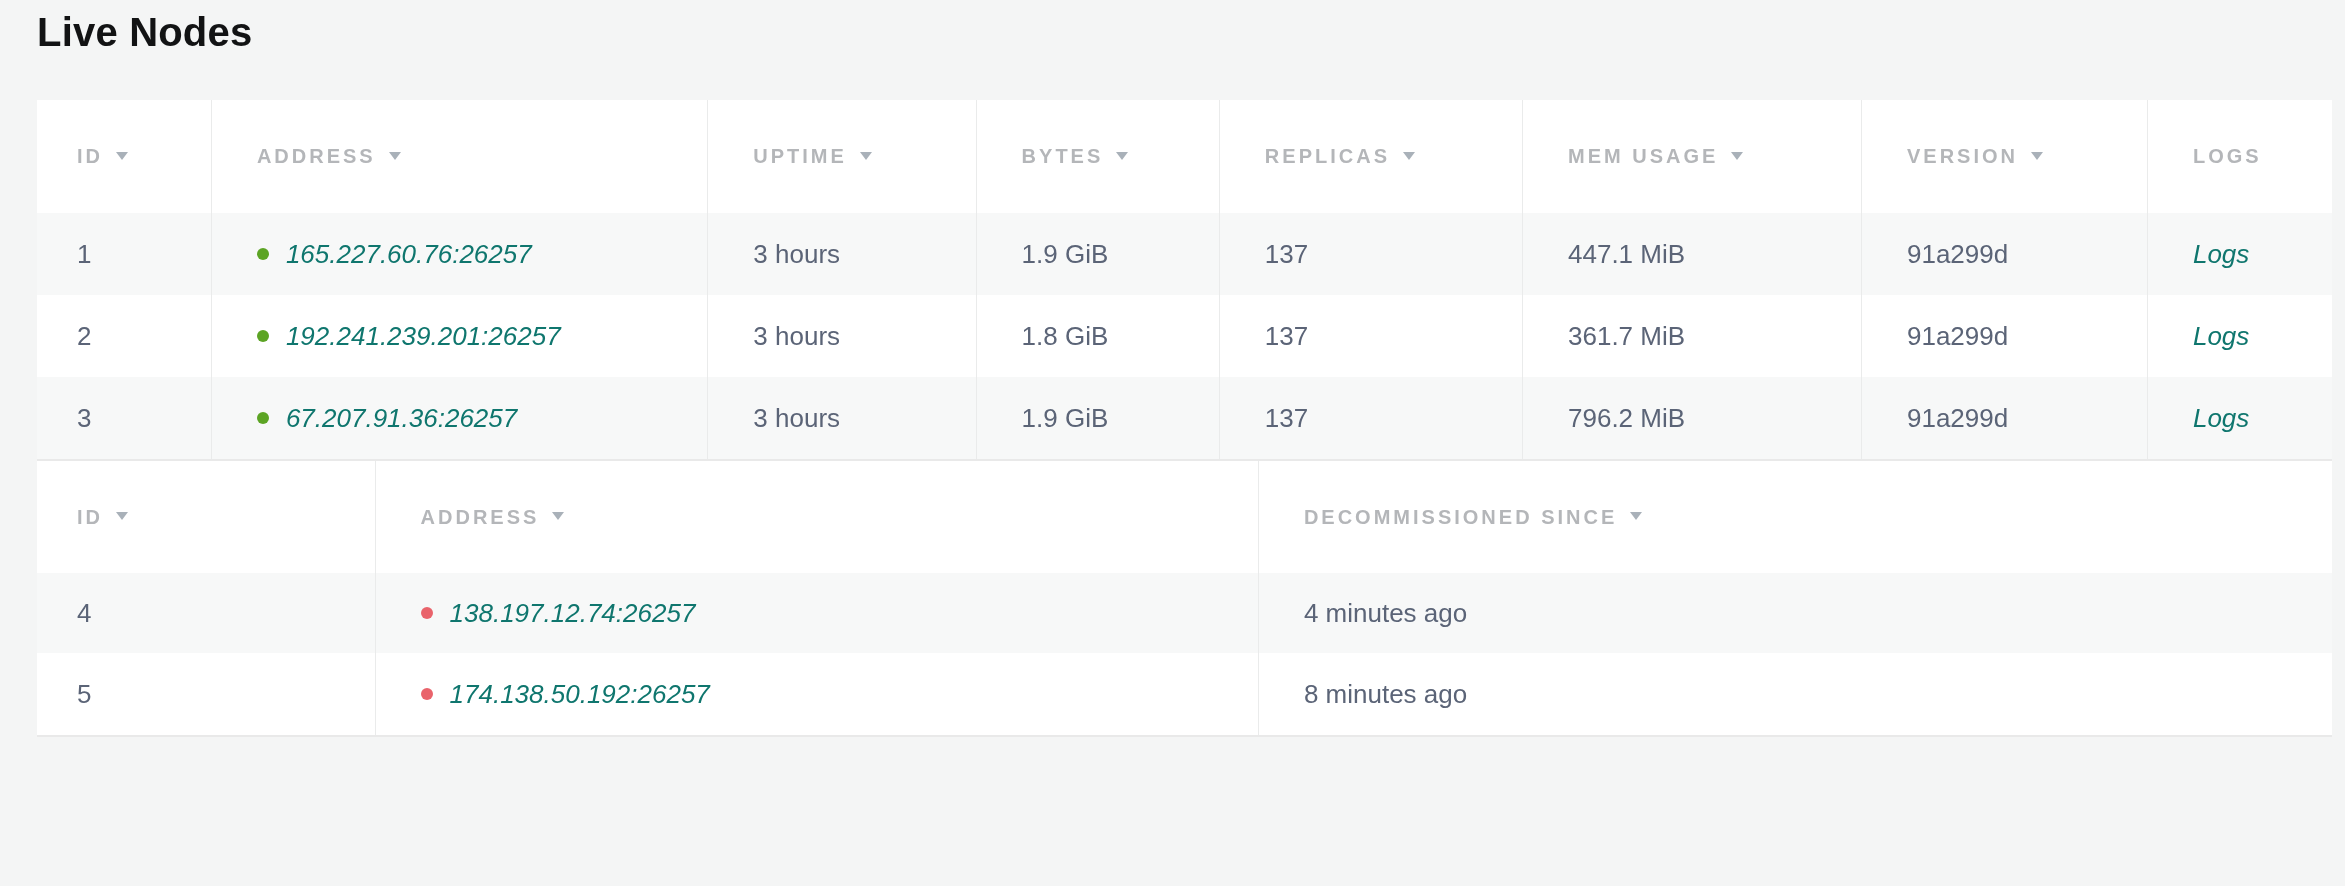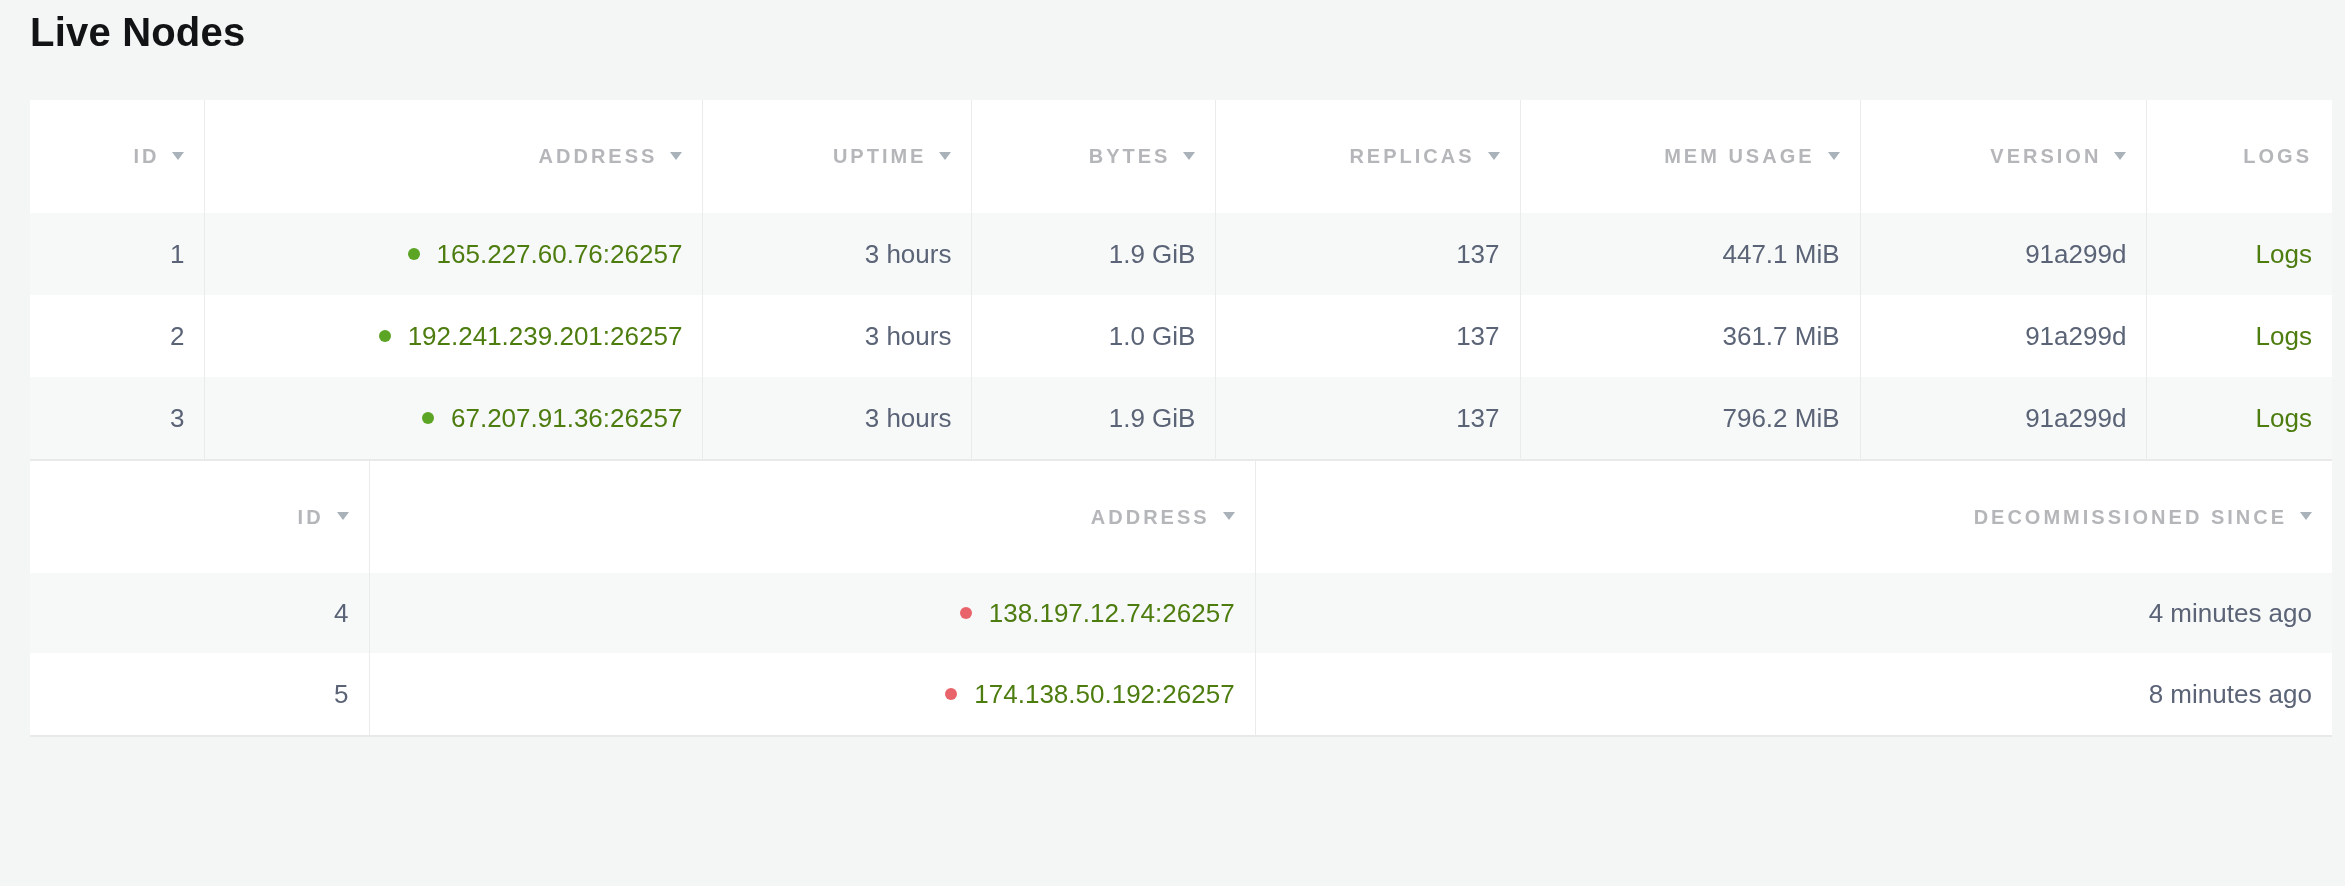--- a/index.html
+++ b/index.html
@@ -9,41 +9,42 @@
     font-family: "Liberation Sans", sans-serif;
   }
   body {
     width: 2345px;
     height: 886px;
     overflow: hidden;
     box-sizing: border-box;
   }
   .page {
     padding: 8px 13px 0 30px;
+    margin-left: 7px;
   }
   .section-title {
     margin: 0;
     font-size: 40px;
     line-height: 48px;
     font-weight: 700;
     color: #121314;
     letter-spacing: 0.2px;
   }
   .title-live { margin-bottom: 44px; }
   .title-decommissioned { margin-top: 45px; margin-bottom: 41px; }
 
   table.nodes {
     width: 100%;
     border-collapse: collapse;
     table-layout: fixed;
     background: #ffffff;
     border-bottom: 2px solid #e9e9e9;
   }
   table.nodes th, table.nodes td {
-    text-align: right;
+    text-align: left;
     padding: 0 20px 0 45px;
     border-left: 1px solid #eaebeb;
     overflow: hidden;
     white-space: nowrap;
   }
   table.nodes th:first-child, table.nodes td:first-child { border-left: none; }
   table.nodes th:first-child, table.nodes td:first-child { padding-left: 40px; }
 
   table.nodes th {
     height: 113px;
@@ -81,23 +82,24 @@
     border-radius: 50%;
     margin-right: 17px;
     vertical-align: middle;
     position: relative;
     top: -2px;
   }
   .dot-live { background: #5ca424; }
   .dot-decommissioned { background: #e9636b; }
 
   a.link {
-    color: #4d7c0f;
+    color: #0f766e;
     text-decoration: none;
     cursor: pointer;
+    font-style: italic;
   }
 </style>
 </head>
 <body>
 
 <div class="page">
 
   <h1 class="section-title title-live">Live Nodes</h1>
 
   <table class="nodes">
@@ -151,21 +153,21 @@
         <td>447.1 MiB</td>
         <td>91a299d</td>
         <td><a class="link">Logs</a></td>
       </tr>
       <tr class="row-plain">
         <td>2</td>
         <td>
           <span class="status-dot dot-live"></span><a class="link">192.241.239.201:26257</a>
         </td>
         <td>3 hours</td>
-        <td>1.0 GiB</td>
+        <td>1.8 GiB</td>
         <td>137</td>
         <td>361.7 MiB</td>
         <td>91a299d</td>
         <td><a class="link">Logs</a></td>
       </tr>
       <tr class="row-striped">
         <td>3</td>
         <td>
           <span class="status-dot dot-live"></span><a class="link">67.207.91.36:26257</a>
         </td>

